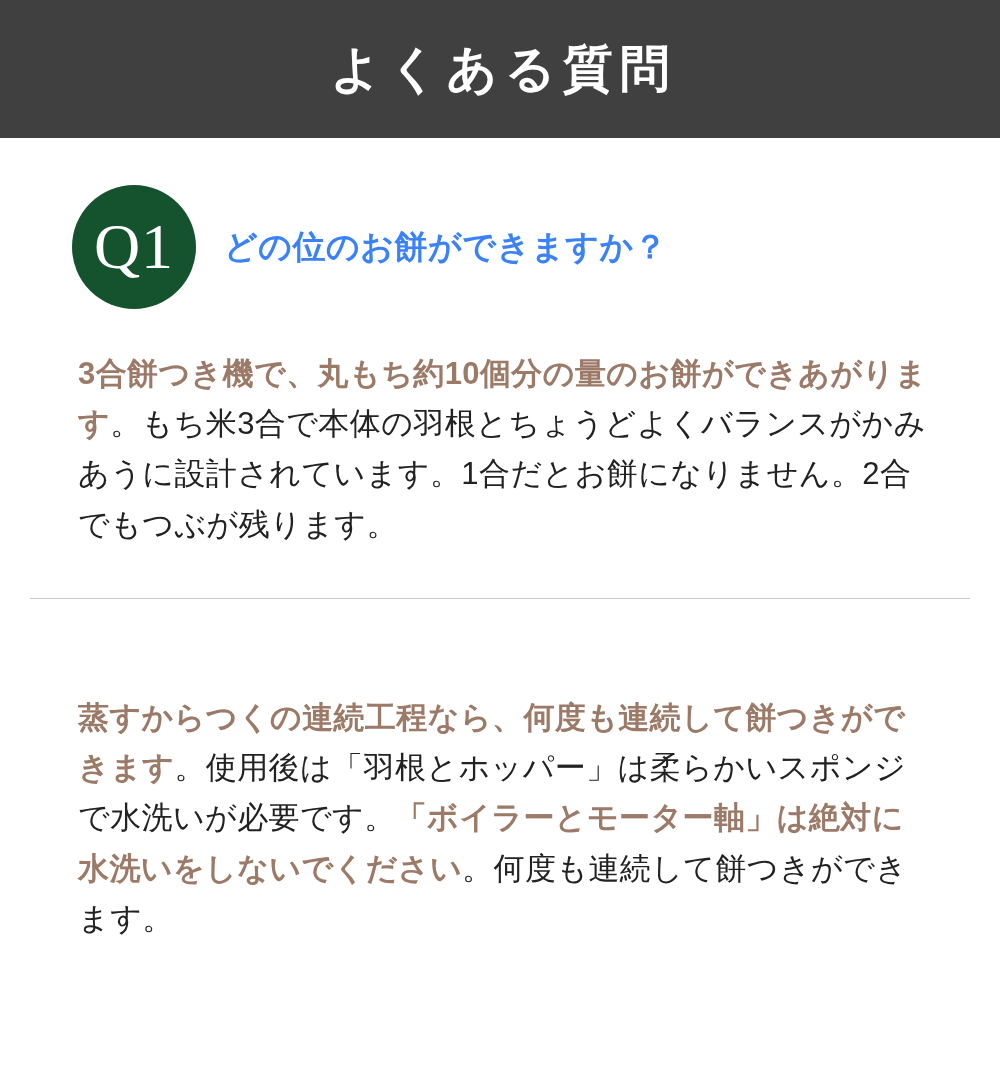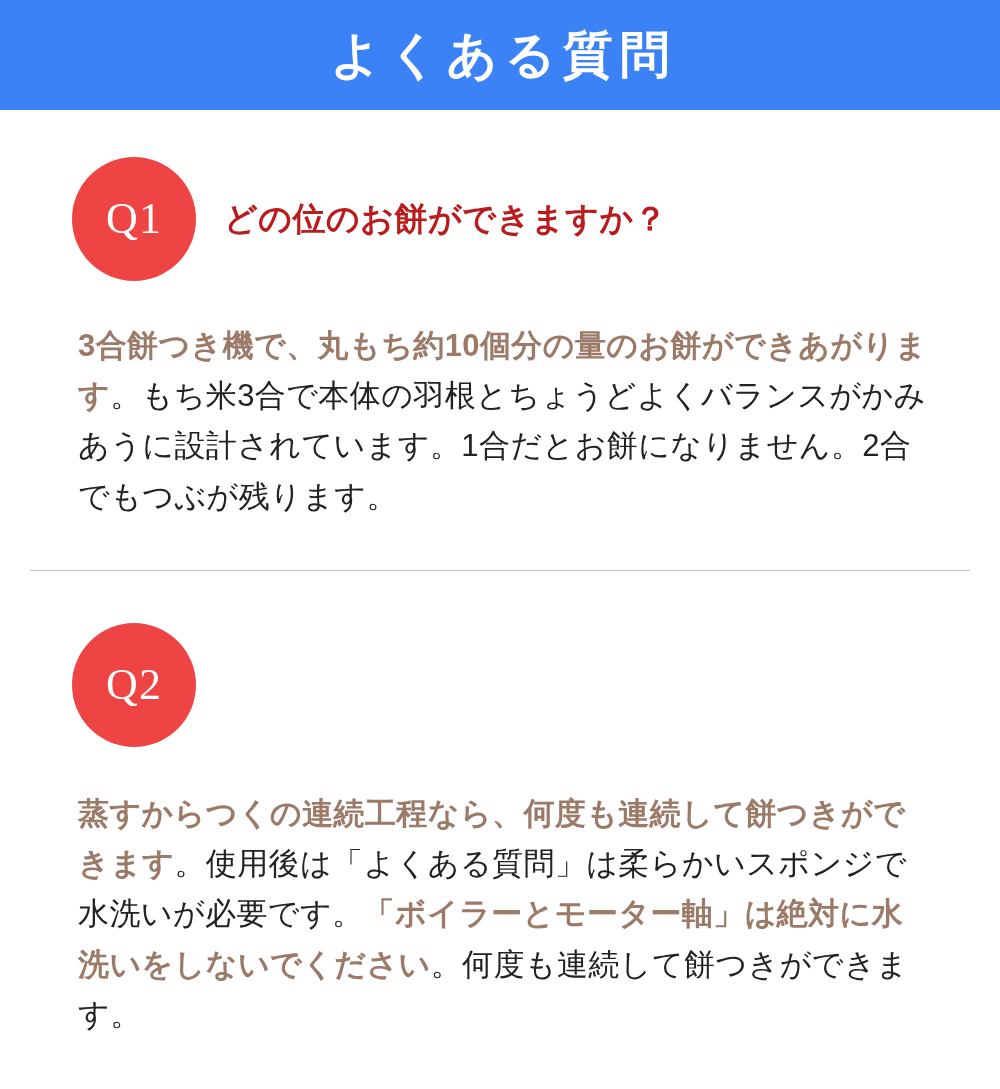--- a/index.html
+++ b/index.html
@@ -17,22 +17,22 @@
   .page {
     width: 1000px;
     height: 1089px;
     position: relative;
     background: #ffffff;
   }
 
   
   .faq-header {
     width: 1000px;
-    height: 110px;
-    background: #3b82f6;
+    height: 138px;
+    background: #404040;
     display: flex;
     align-items: center;
     justify-content: center;
     box-sizing: border-box;
   }
   .faq-header-title {
     color: #ffffff;
     font-size: 50px;
     font-weight: 700;
     letter-spacing: 7px;
@@ -52,35 +52,35 @@
   .qa-head {
     display: flex;
     align-items: center;
     gap: 28px;
   }
   .qa-badge {
     width: 124px;
     height: 124px;
     min-width: 124px;
     border-radius: 50%;
-    background: #ef4444;
+    background: #14532d;
     color: #ffffff;
     display: flex;
     align-items: center;
     justify-content: center;
     font-family: "Liberation Serif", "DejaVu Serif", serif;
-    font-size: 44px;
+    font-size: 64px;
     letter-spacing: 1px;
     line-height: 1;
     box-sizing: border-box;
   }
   .qa-question {
     font-size: 33px;
     font-weight: 700;
-    color: #b91c1c;
+    color: #3b82f6;
     line-height: 1.35;
     letter-spacing: 0.5px;
   }
   .qa-answer {
     font-size: 31px;
     line-height: 1.62;
     color: #222222;
     letter-spacing: 0.4px;
     word-break: break-all;
     margin-left: 6px;
@@ -118,19 +118,18 @@
         <div class="qa-badge">Q1</div>
         <div class="qa-question">どの位のお餅ができますか？</div>
       </div>
       <div class="qa-answer"><span class="hl">3合餅つき機で、丸もち約10個分の量のお餅ができあがります</span><span>。もち米3合で本体の羽根とちょうどよくバランスがかみあうに設計されています。1合だとお餅になりません。2合でもつぶが残ります。</span></div>
     </div>
 
     <div class="divider"></div>
 
     <div class="qa-item" id="qa-2">
       <div class="qa-head">
-        <div class="qa-badge">Q2</div>
       </div>
-      <div class="qa-answer"><span class="hl">蒸すからつくの連続工程なら、何度も連続して餅つきができます</span><span>。使用後は「よくある質問」は柔らかいスポンジで水洗いが必要です。</span><span class="hl">「ボイラーとモーター軸」は絶対に水洗いをしないでください</span><span>。何度も連続して餅つきができます。</span></div>
+      <div class="qa-answer"><span class="hl">蒸すからつくの連続工程なら、何度も連続して餅つきができます</span><span>。使用後は「羽根とホッパー」は柔らかいスポンジで水洗いが必要です。</span><span class="hl">「ボイラーとモーター軸」は絶対に水洗いをしないでください</span><span>。何度も連続して餅つきができます。</span></div>
     </div>
 
   </div>
 </div>
 
 </body></html>

